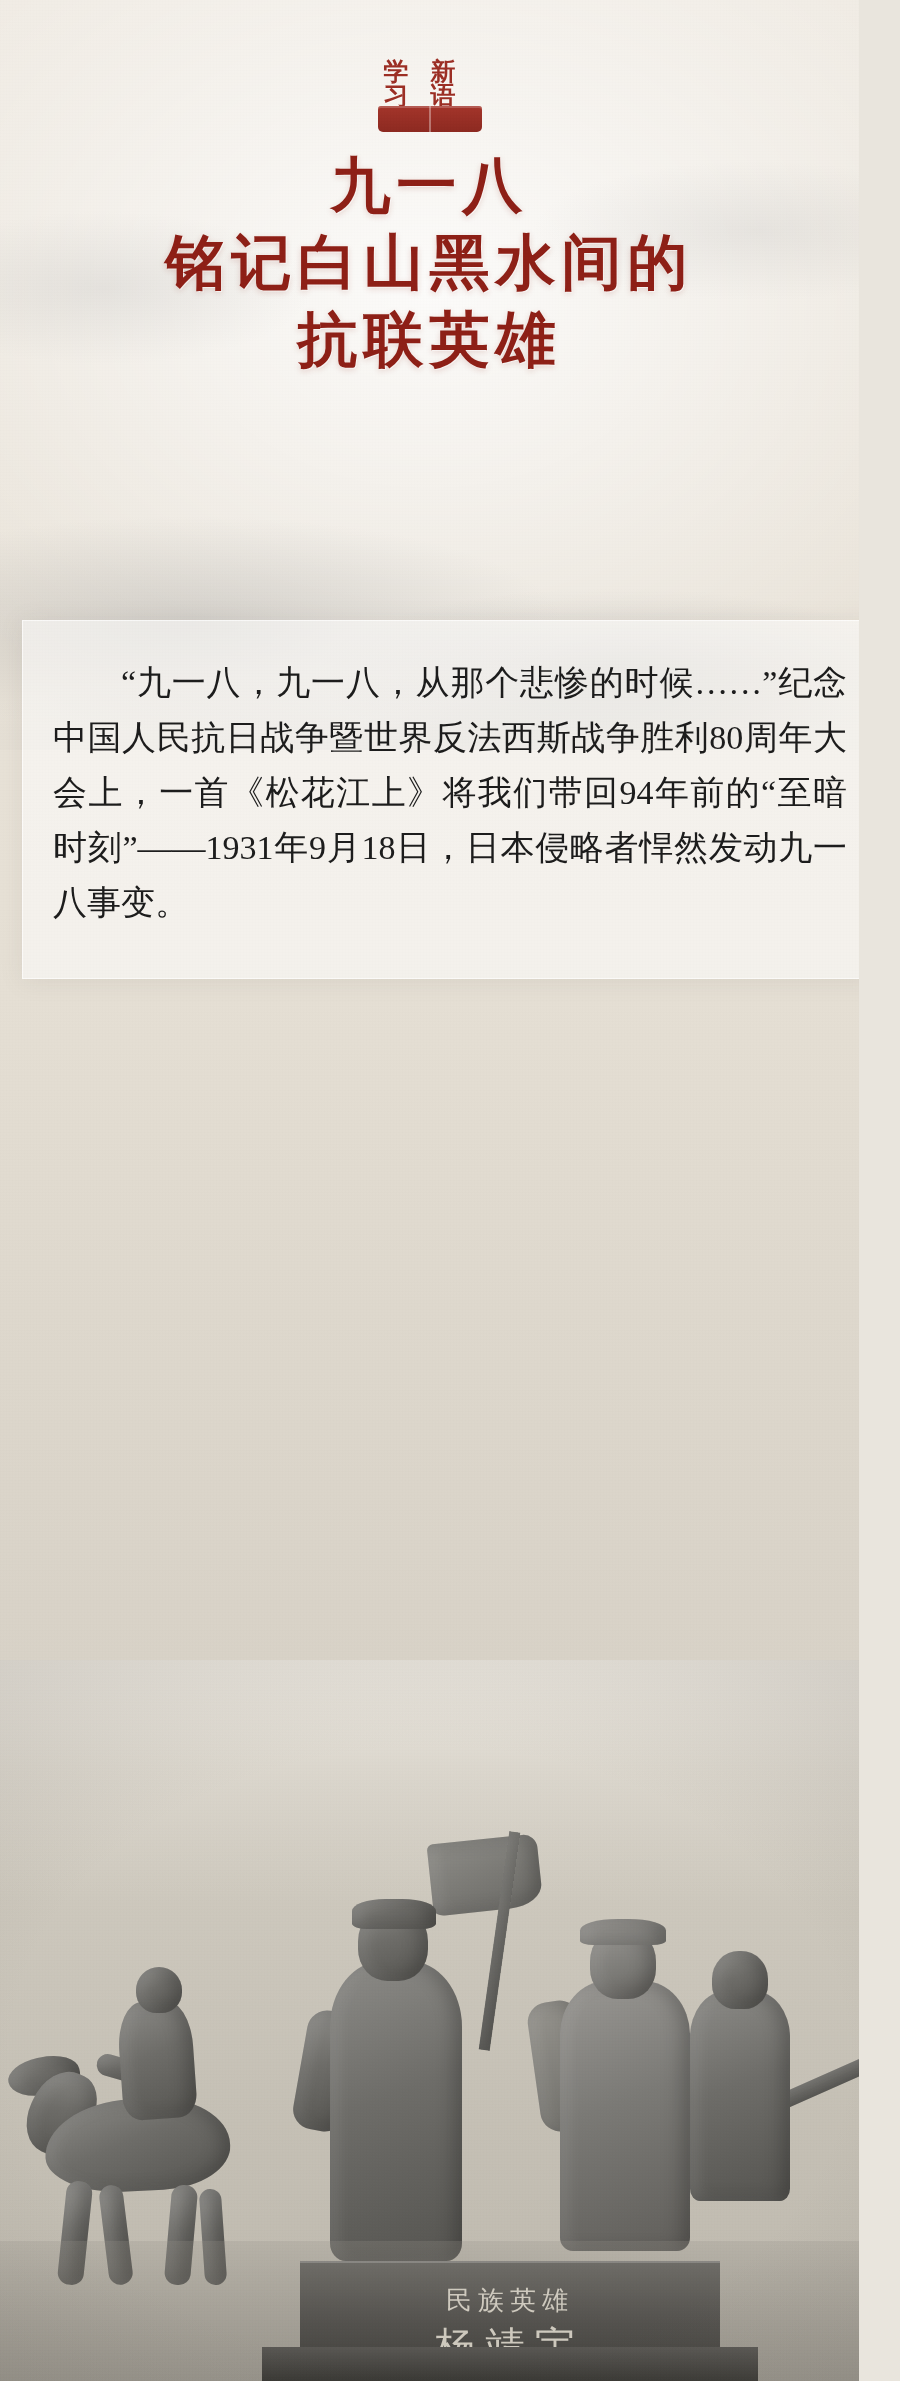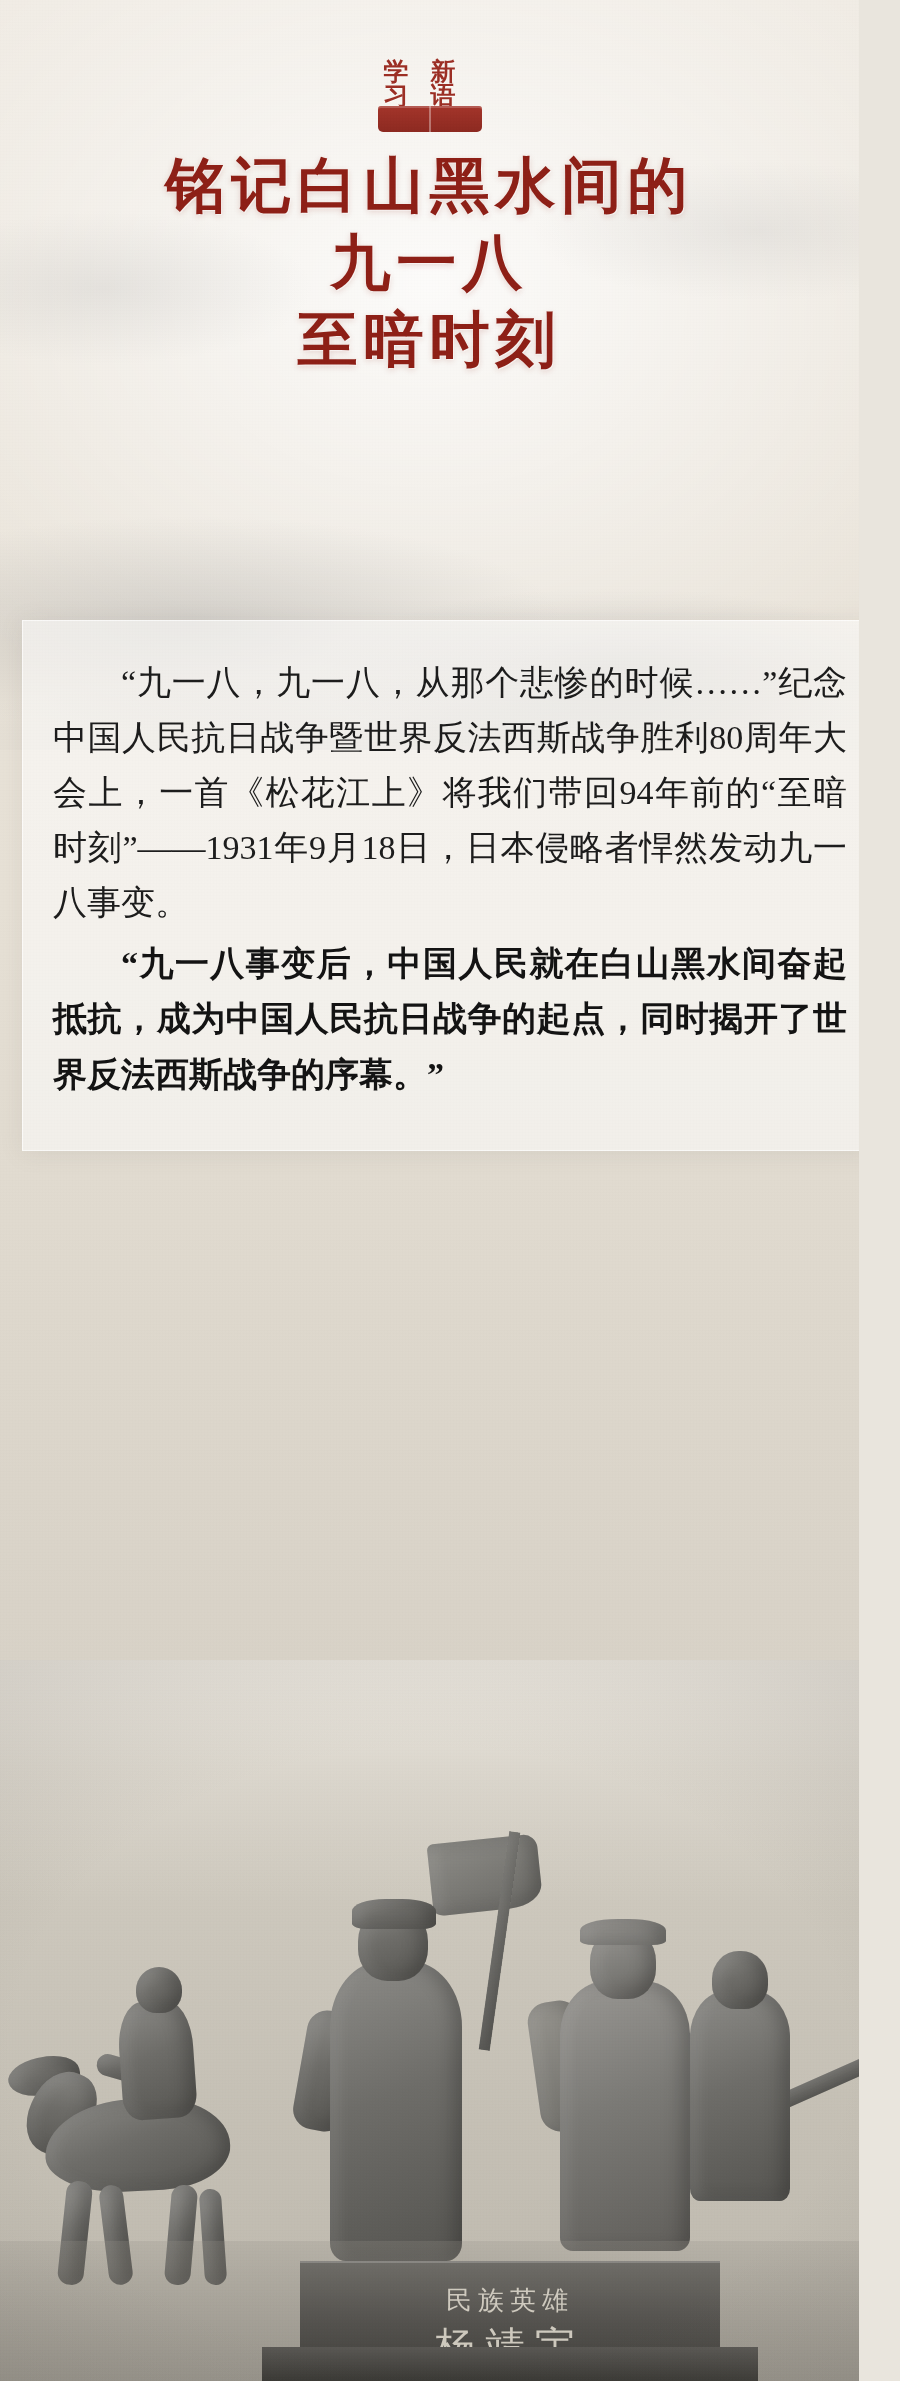--- a/index.html
+++ b/index.html
@@ -350,28 +350,27 @@
     <div class="logo-mark">
       <div class="logo-chars">
         <span class="stack">学习</span>
         <span class="stack">新语</span>
       </div>
       <div class="logo-book"></div>
     </div>
   </div>
 
   <div class="title-block">
+    <div class="title-line l1">九一八</div>
     <div class="title-line l2">铭记白山黑水间的</div>
-    <div class="title-line l1">九一八</div>
-    <div class="title-line l3">至暗时刻</div>
+    <div class="title-line l3">抗联英雄</div>
   </div>
 
   <div class="card">
     <p class="para">“九一八，九一八，从那个悲惨的时候……”纪念中国人民抗日战争暨世界反法西斯战争胜利80周年大会上，一首《松花江上》将我们带回94年前的“至暗时刻”——1931年9月18日，日本侵略者悍然发动九一八事变。</p>
-    <p class="para quote-bold">“九一八事变后，中国人民就在白山黑水间奋起抵抗，成为中国人民抗日战争的起点，同时揭开了世界反法西斯战争的序幕。”</p>
   </div>
 
   <div class="photo">
     <div class="sky-fade"></div>
 
     <div class="st horse-head"></div>
     <div class="st horse-neck"></div>
     <div class="st horse-body"></div>
     <div class="st horse-leg1"></div>
     <div class="st horse-leg2"></div>

